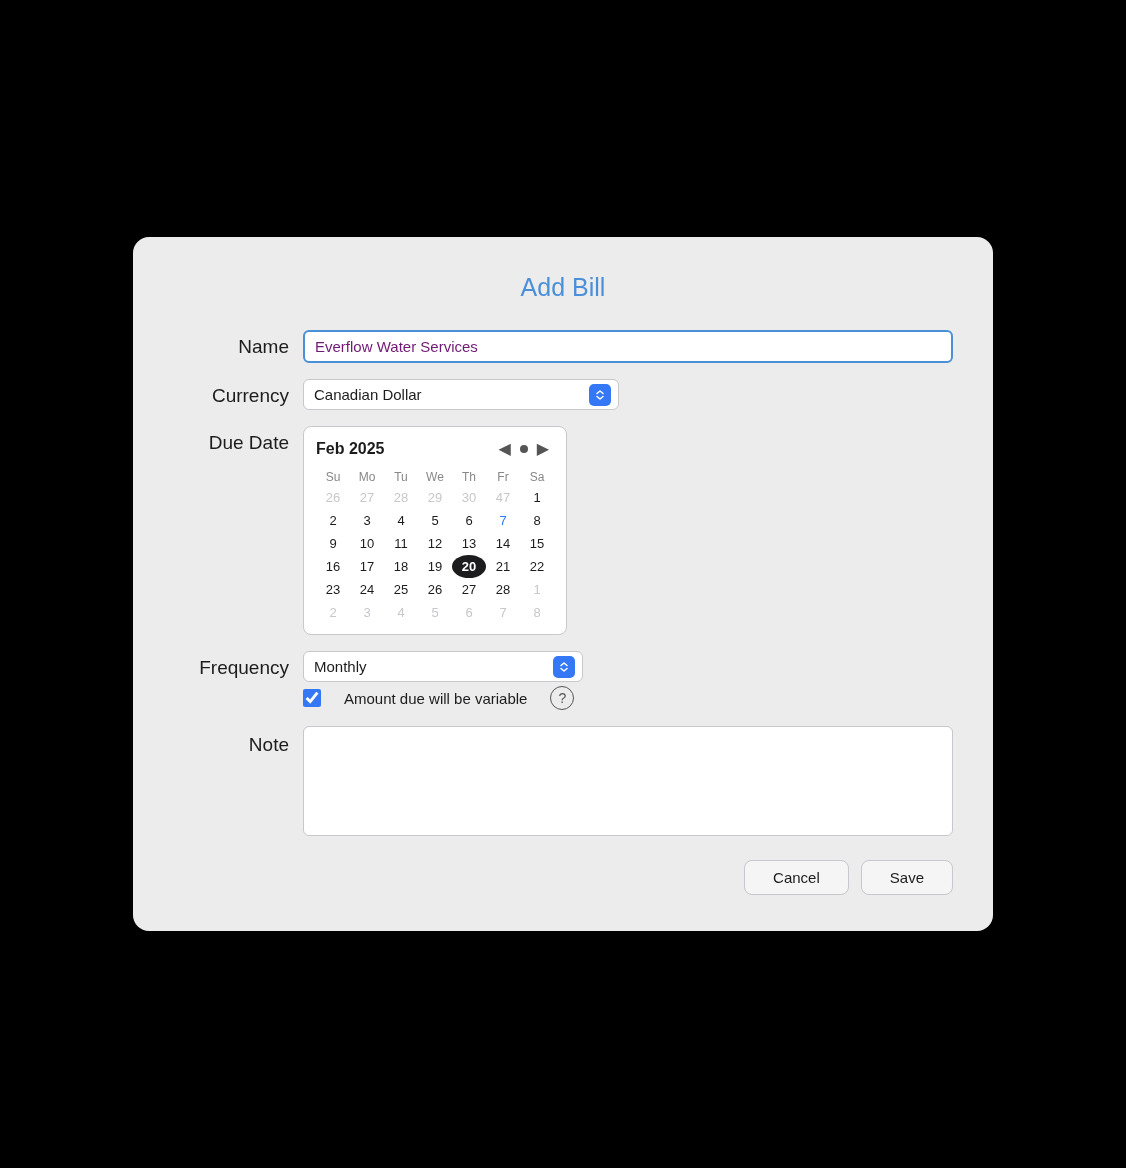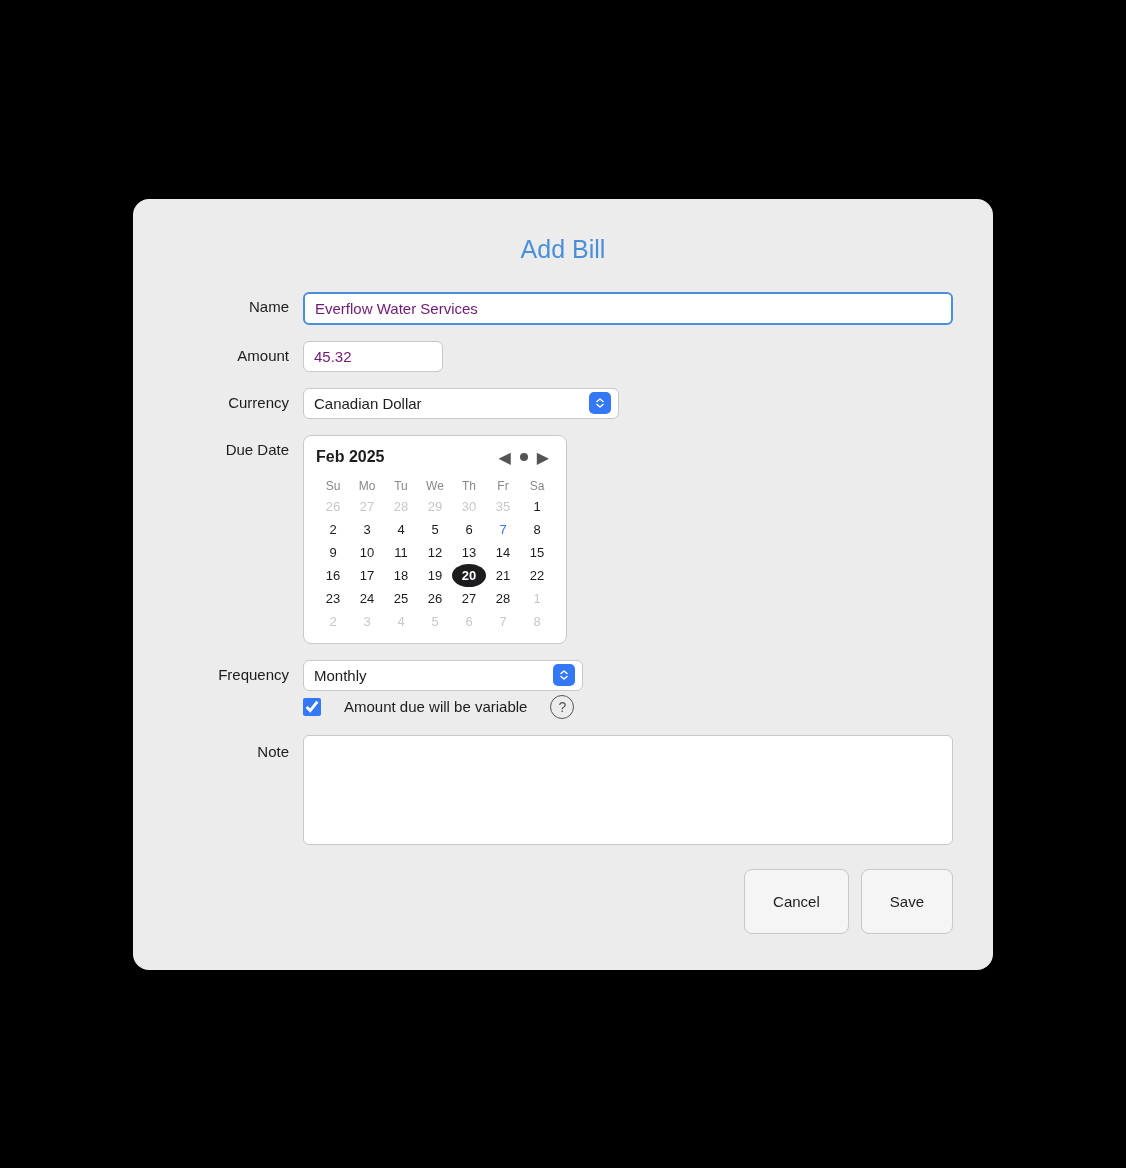--- a/index.html
+++ b/index.html
@@ -28,21 +28,21 @@
     }
     .form-row {
       display: flex;
       align-items: flex-start;
       margin-bottom: 16px;
     }
     .form-label {
       width: 130px;
       text-align: right;
       padding-right: 14px;
-      font-size: 15px;
+      font-size: 19px;
       color: #1c1c1e;
       font-weight: 400;
       padding-top: 6px;
       flex-shrink: 0;
     }
     .form-control {
       flex: 1;
     }
     input[type="text"] {
       width: 100%;
@@ -211,21 +211,21 @@
       outline: none;
       color: #1c1c1e;
     }
     .button-row {
       display: flex;
       justify-content: flex-end;
       gap: 12px;
       margin-top: 20px;
     }
     .btn {
-      padding: 23px 28px;
+      padding: 8px 28px;
       font-size: 15px;
       border-radius: 8px;
       border: 1px solid #c7c7cc;
       background: #f5f5f5;
       cursor: pointer;
       color: #1c1c1e;
       font-weight: 400;
     }
     .btn-save {
       background: #f5f5f5;
@@ -243,26 +243,20 @@
 <div class="dialog">
   <div class="dialog-title">Add Bill</div>
 
   <div class="form-row">
     <div class="form-label">Name</div>
     <div class="form-control">
       <input type="text" value="Everflow Water Services" style="">
     </div>
   </div>
 
-  <div class="form-row">
-    <div class="form-label">Amount</div>
-    <div class="form-control">
-      <input type="text" class="amount-input" value="45.32" style="">
-    </div>
-  </div>
 
   <div class="form-row">
     <div class="form-label">Currency</div>
     <div class="form-control">
       <div class="select-wrapper currency">
         <select>
           <option>Canadian Dollar</option>
           <option>US Dollar</option>
           <option>Euro</option>
           <option>British Pound</option>
@@ -300,21 +294,21 @@
               <th>Sa</th>
             </tr>
           </thead>
           <tbody id="calendar-body">
           <tr>
                 <td class="outside">26</td>
                 <td class="outside">27</td>
                 <td class="outside">28</td>
                 <td class="outside">29</td>
                 <td class="outside">30</td>
-                <td class="outside">35</td>
+                <td class="outside">47</td>
                 <td>1</td>
               </tr>
               <tr>
                 <td>2</td>
                 <td>3</td>
                 <td>4</td>
                 <td>5</td>
                 <td>6</td>
                 <td class="blue">7</td>
                 <td>8</td>

